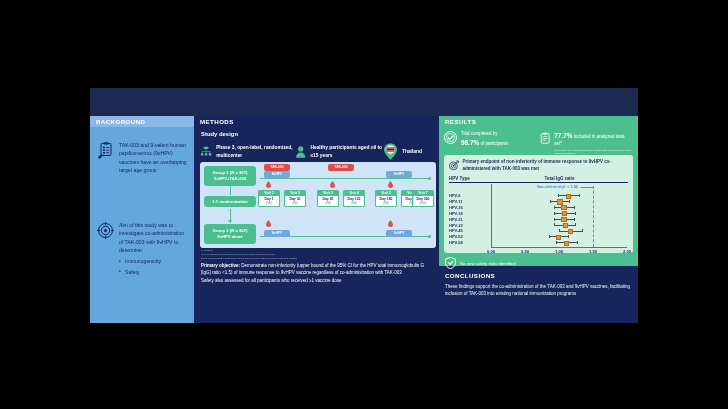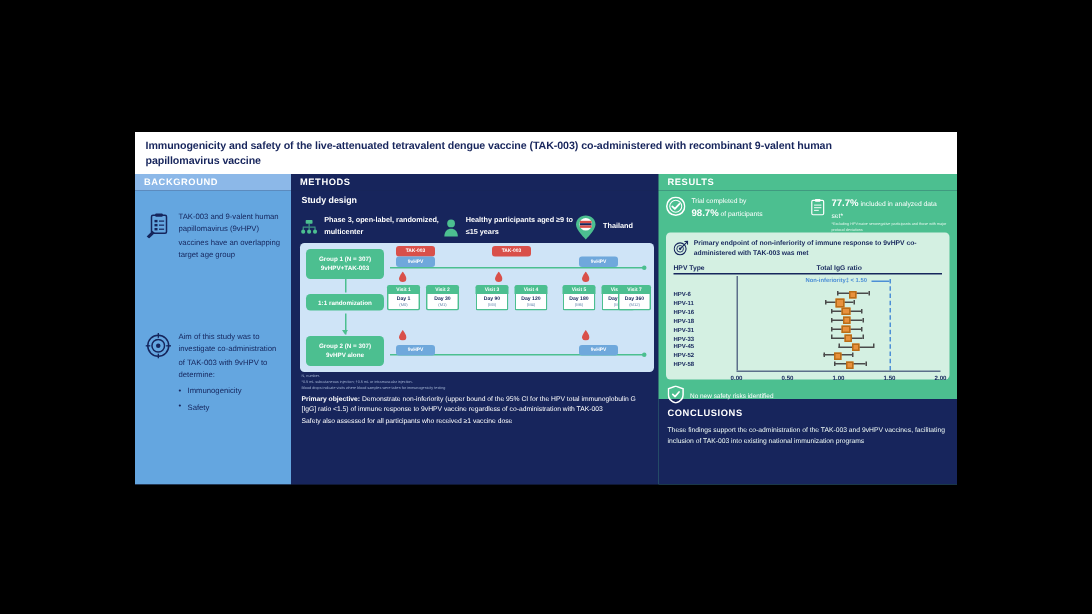--- a/index.html
+++ b/index.html
@@ -95,23 +95,20 @@
   .con-h{position:absolute;left:6px;top:145px;font-size:6.2px;font-weight:bold;color:#fff;letter-spacing:.4px;}
   .con-t{position:absolute;left:6px;top:156px;width:186px;font-size:4.5px;color:#f0fbf6;line-height:1.62;}
   .re-dark{position:absolute;left:0;top:139px;width:199px;height:57px;background:#17255c;}
 </style>
 </head>
 <body>
 
 <div class="stage">
   <div class="poster">
 
-    <div class="title-bar">
-      <div class="title-txt">Immunogenicity and safety of the live-attenuated tetravalent dengue vaccine (TAK-003) co-administered with recombinant 9-valent human papillomavirus vaccine</div>
-    </div>
 
     <div class="hdr hdr-bg">BACKGROUND</div>
     <div class="hdr hdr-me">METHODS</div>
     <div class="hdr hdr-re">RESULTS</div>
 
     <div class="col-bg">
 
       <div class="bg-item bg-i1">
         <div class="bg-ico">
           <svg width="17" height="17" viewBox="0 0 17 17">

